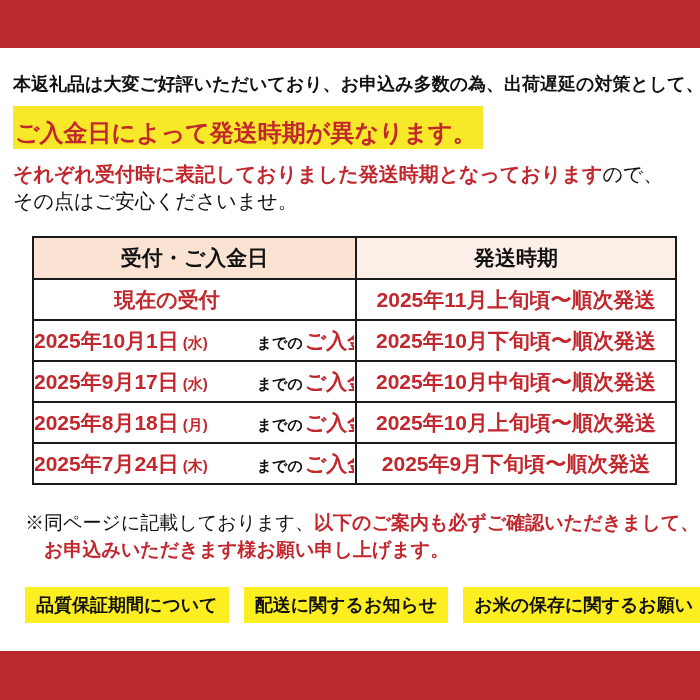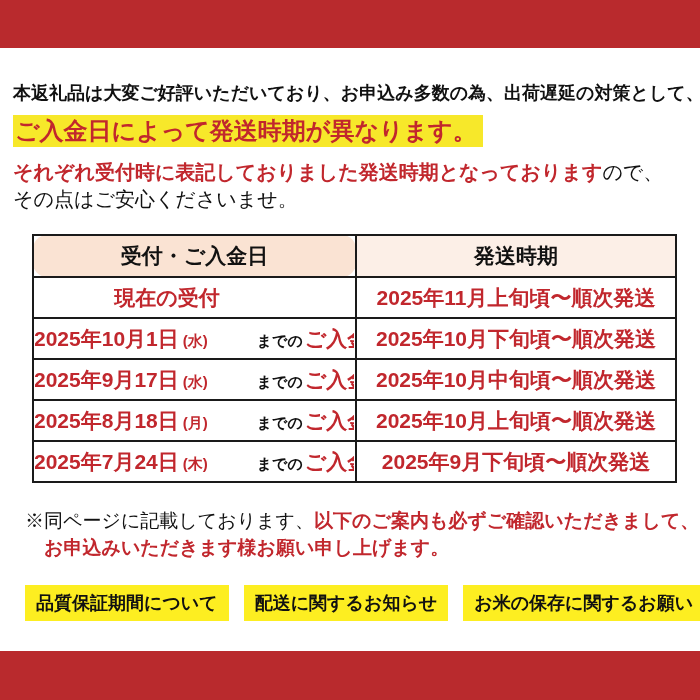--- a/index.html
+++ b/index.html
@@ -25,36 +25,36 @@
   .content {
     position: relative;
     width: 700px;
     height: 603px;
     box-sizing: border-box;
     padding: 0 13px;
     overflow: hidden;
   }
   .intro-line {
     margin: 0;
-    padding-top: 33px;
+    padding-top: 24px;
     font-size: 18px;
     line-height: 24px;
     color: #111111;
     font-weight: bold;
     white-space: nowrap;
   }
   .highlight-box {
     display: inline-block;
     margin-top: 10px;
     background: var(--highlight-yellow, #f7e82a);
     color: var(--text-red, #c1272d);
     font-size: 24px;
     font-weight: bold;
     line-height: 31px;
-    padding: 0 6px 1px 2px;
+    padding: 11px 6px 1px 2px;
     white-space: nowrap;
   }
   .notice-para {
     margin: 0;
     padding-top: 12px;
     font-size: 20px;
     line-height: 27px;
     white-space: nowrap;
   }
   .notice-para .red-bold {
@@ -83,21 +83,21 @@
     padding: 0;
     white-space: nowrap;
     overflow: hidden;
   }
   table.schedule th {
     height: 40px;
     font-size: 21px;
     font-weight: bold;
     color: #111111;
   }
-  table.schedule th.col-left  { background: var(--header-bg-left, #fae3d3); width: 321px; border-radius: 14px; }
+  table.schedule th.col-left  { background: var(--header-bg-left, #fae3d3); width: 321px; }
   table.schedule th.col-right { background: var(--header-bg-right, #fcefe7); width: 318px; }
   table.schedule td { height: 39px; background: #ffffff; border-radius: 11px; }
   td.cell-left .date, td.cell-left .suffix {
     color: var(--text-red, #c1272d);
     font-size: 21px;
     font-weight: bold;
   }
   td.cell-left .weekday {
     color: var(--text-red, #c1272d);
     font-size: 15px;

